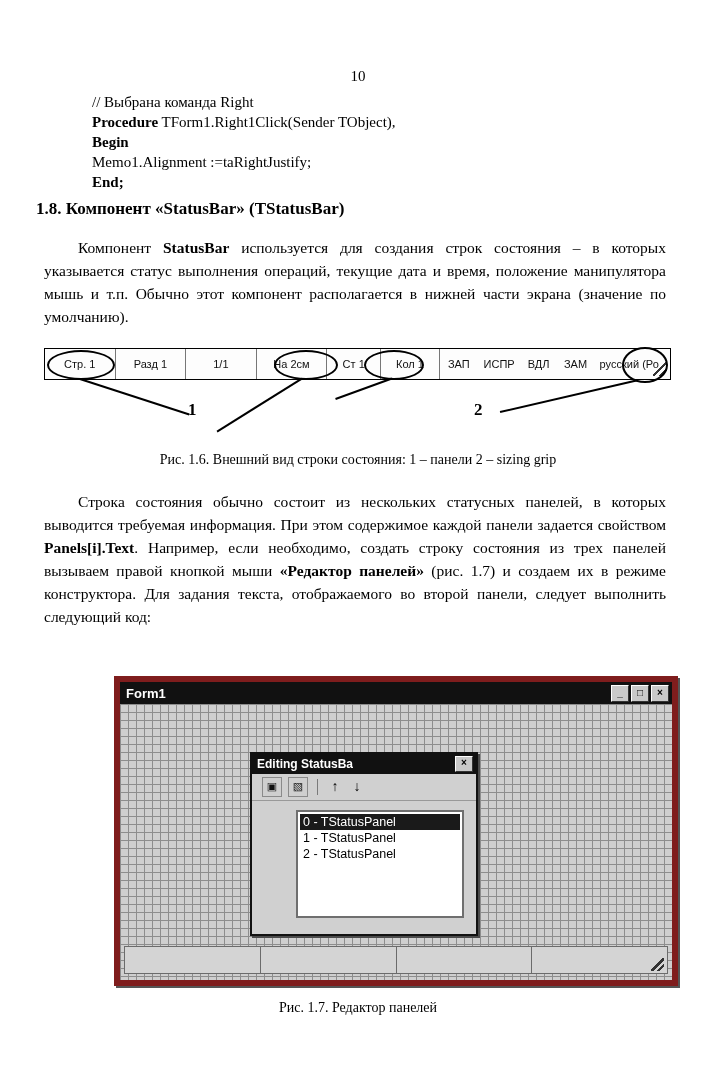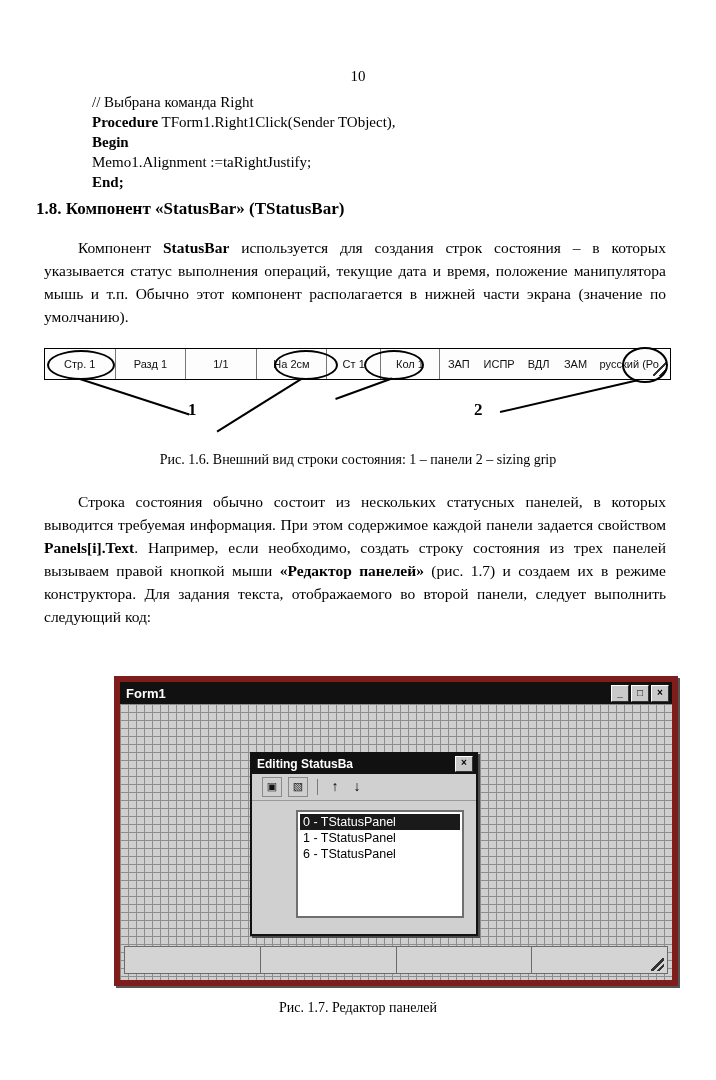--- a/index.html
+++ b/index.html
@@ -368,21 +368,21 @@
         <div class="dlg-toolbar">
           <span class="tool-btn">▣</span>
           <span class="tool-btn">▧</span>
           <span class="tool-sep"></span>
           <span class="arrow-btn">↑</span>
           <span class="arrow-btn">↓</span>
         </div>
         <div class="dlg-list">
           <div class="list-item selected">0 - TStatusPanel</div>
           <div class="list-item">1 - TStatusPanel</div>
-          <div class="list-item">6 - TStatusPanel</div>
+          <div class="list-item">2 - TStatusPanel</div>
         </div>
       </div>
 
       <div class="form-statusbar">
         <div class="fsb-cell"></div>
         <div class="fsb-cell"></div>
         <div class="fsb-cell"></div>
         <div class="fsb-cell last"></div>
       </div>
     </div>

